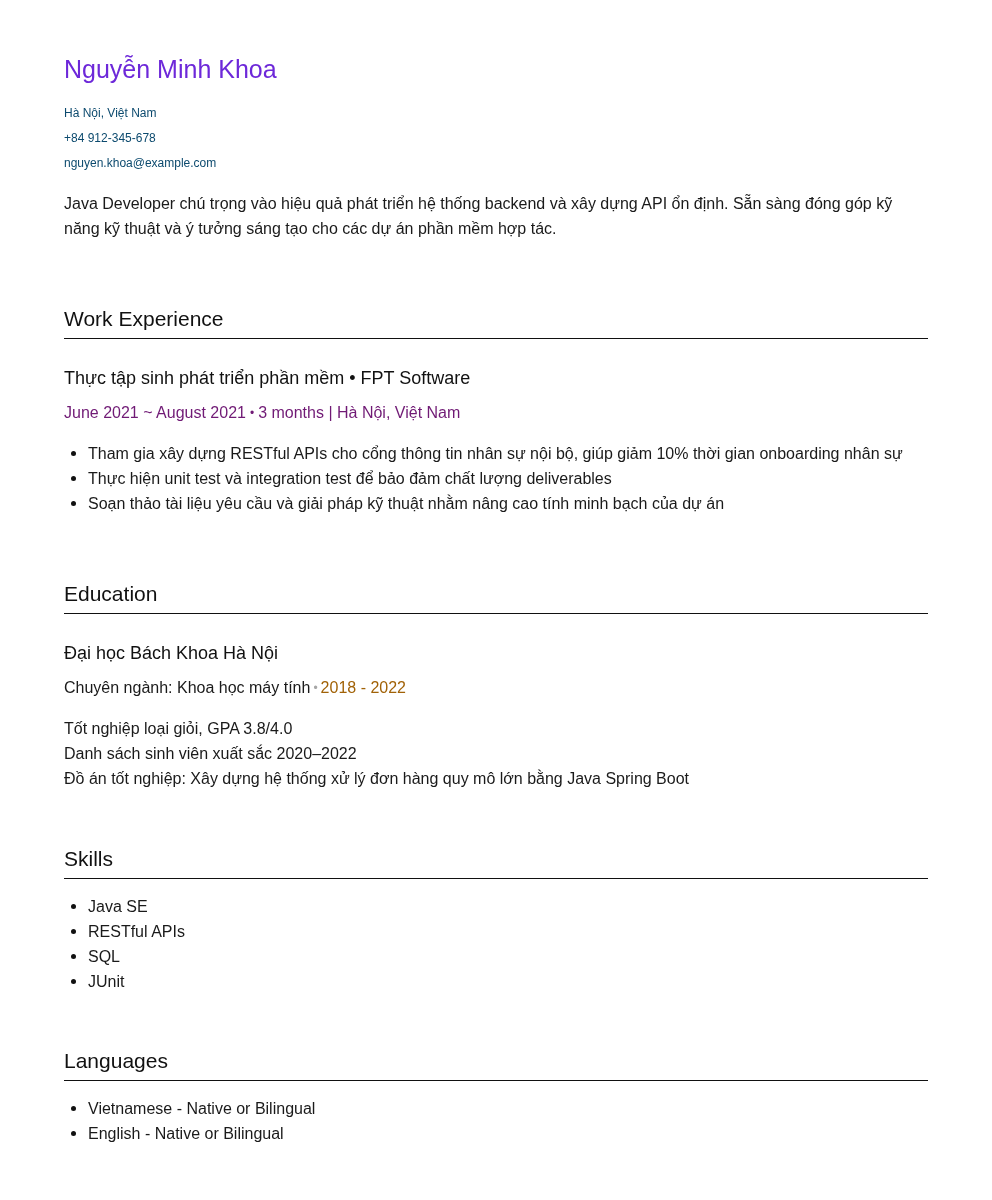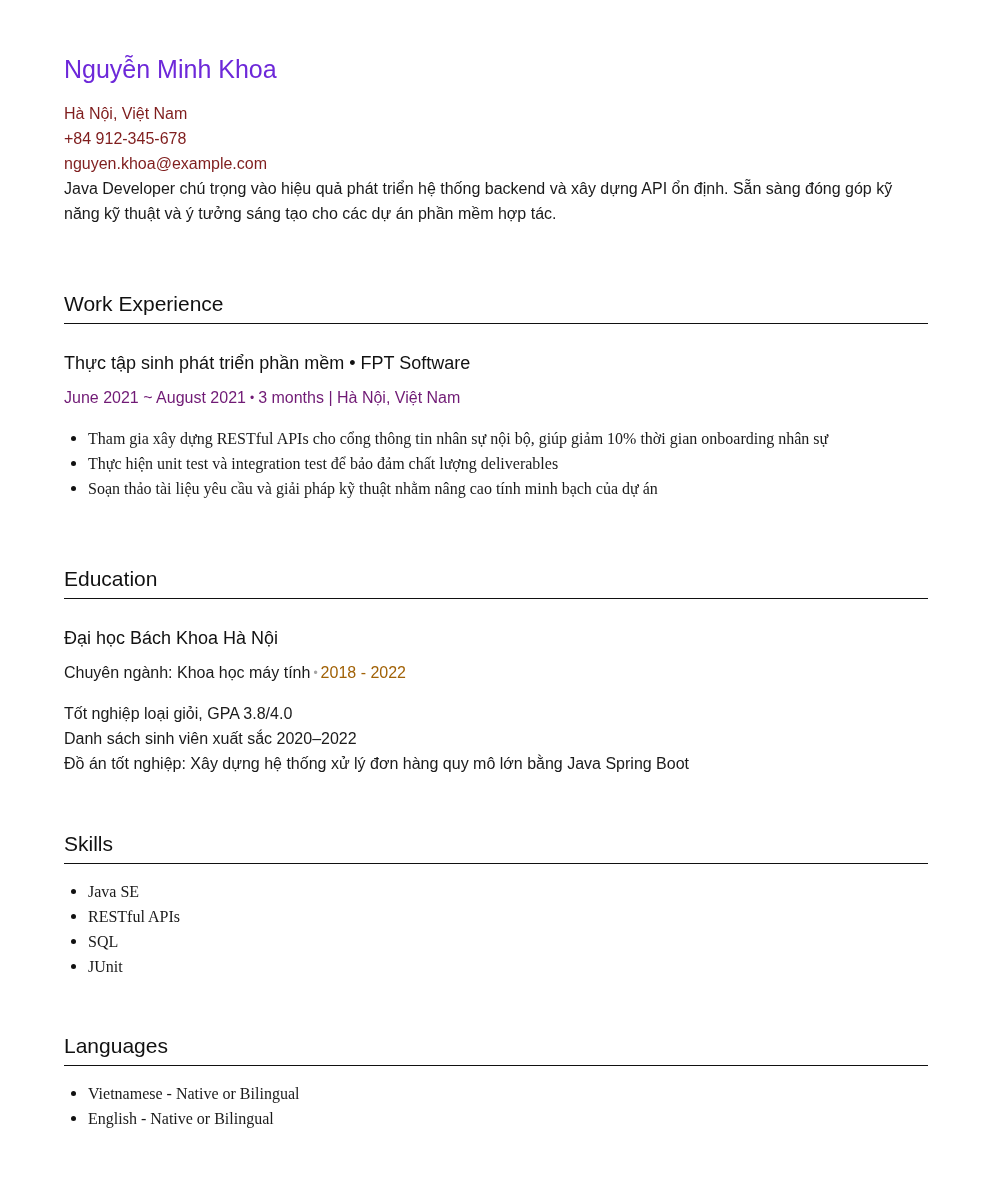--- a/index.html
+++ b/index.html
@@ -19,25 +19,26 @@
       padding: 52px 64px 40px 64px;
     }
     .name {
       font-size: 25px;
       font-weight: 500;
       line-height: 34px;
       color: #6d28d9;
       margin-bottom: 15px;
     }
     .contact-line {
-      font-size: 16px;
+      font-size: 12px;
       line-height: 25px;
-      color: #7f1d1d;
+      color: #0c4a6e;
     }
     .summary {
+      margin-top: 15px;
       font-size: 16px;
       line-height: 25px;
       color: #1a1a1a;
     }
     .section {
       margin-top: 63px;
     }
     .section-title {
       font-size: 21px;
       font-weight: 500;
@@ -61,21 +62,20 @@
     }
     .entry-meta .sep {
       display: inline-block;
       margin: 0 4px;
       font-size: 12px;
       vertical-align: 1px;
     }
     ul.bullets {
       list-style: none;
       margin-top: 15px;
-      font-family: Liberation Serif, serif;
     }
     ul.bullets li {
       position: relative;
       padding-left: 24px;
       font-size: 16px;
       line-height: 25px;
       color: #1a1a1a;
     }
     ul.bullets li .dot {
       position: absolute;

